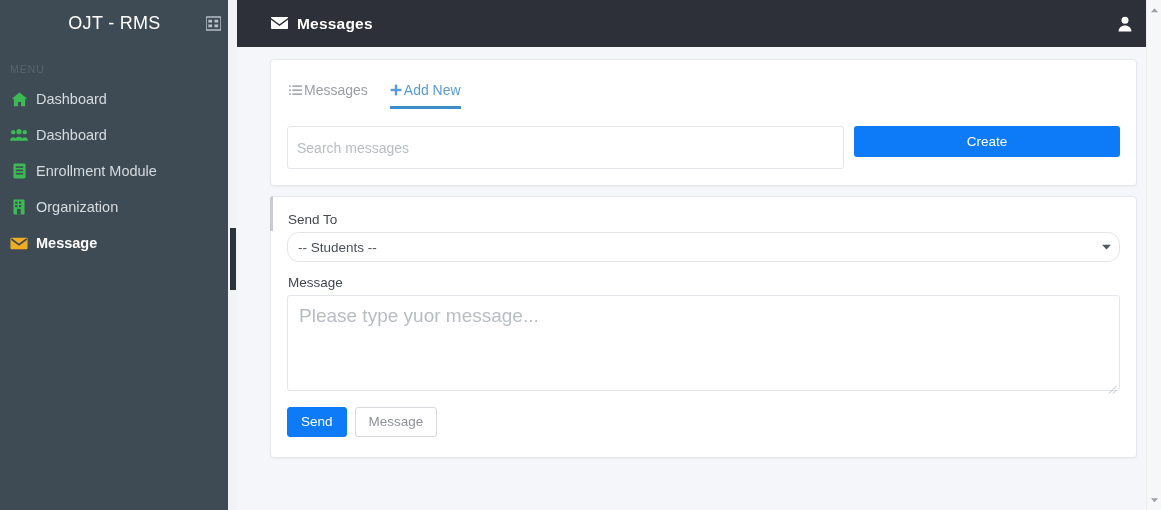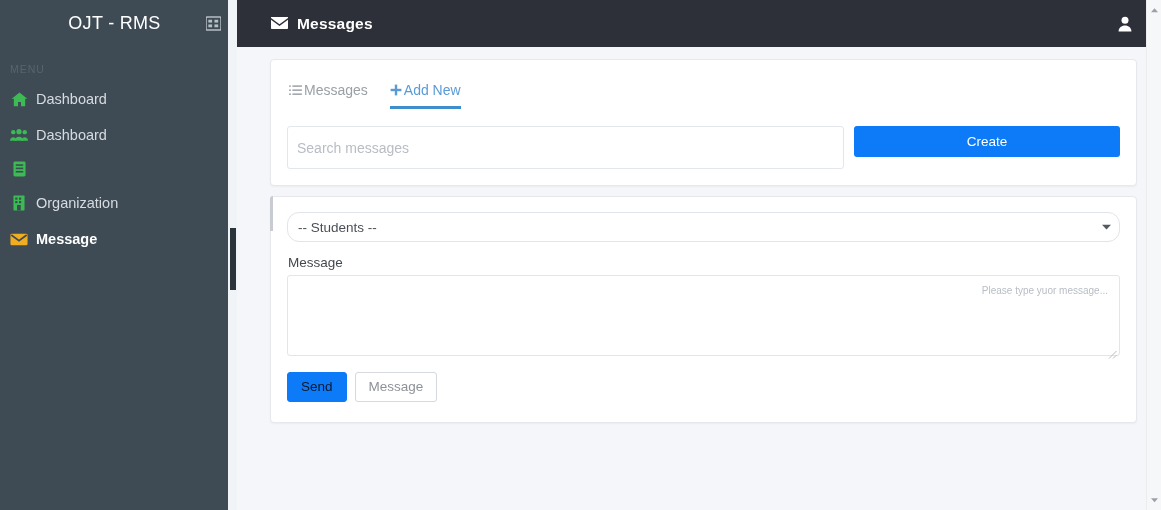--- a/index.html
+++ b/index.html
@@ -215,53 +215,52 @@
   .sel-arrow {
     position: absolute;
     right: 9px; top: 0; bottom: 0;
     display: flex; align-items: center;
     pointer-events: none;
     color: #555a61;
     font-size: 10px;
   }
   .ta {
     width: 100%;
-    height: 81px;
+    height: 96px;
     border: 1px solid #e2e5e9;
     border-radius: 3px;
     padding: 9px 11px;
-    font-size: 10px;
+    font-size: 19px;
     color: #333;
     font-family: "Liberation Sans", sans-serif;
     outline: none;
     resize: none;
     background: #fff;
     display: block;
-    text-align: right;
   }
   .ta::placeholder { color: #b8bdc4; }
   .ta-wrap { position: relative; }
   .ta-grip {
     position: absolute;
     right: 3px; bottom: 2px;
     width: 9px; height: 9px;
     pointer-events: none;
     color: #b9bec4;
   }
   .btn-row { display: flex; gap: 8px; margin-top: 16px; }
   .btn {
     height: 30px;
     border-radius: 3px;
     font-size: 13.5px;
     padding: 0 13px;
     cursor: pointer;
     font-family: "Liberation Sans", sans-serif;
     line-height: 28px;
   }
-  .btn-primary { background: #0d7bf7; color: #0f172a; border: 1px solid #0d7bf7; }
+  .btn-primary { background: #0d7bf7; color: #ffffff; border: 1px solid #0d7bf7; }
   .btn-default { background: #fff; color: #8d9298; border: 1px solid #d6d9dd; }
 
   
   .page-sb {
     position: absolute;
     right: 0; top: 0;
     width: 15px; height: 510px;
     background: #f6f7f9;
     border-left: 1px solid #ecedef;
   }
@@ -323,20 +322,21 @@
 
       <li class="nav-item">
         <span class="nav-icon">
           <svg width="13" height="16" viewBox="0 0 14 17" fill="#3cba54" aria-hidden="true">
             <rect x="0.5" y="0.5" width="13" height="16" rx="1.6"></rect>
             <rect x="3" y="3.4" width="8" height="1.7" fill="#3e4b55"></rect>
             <rect x="3" y="7" width="8" height="1.7" fill="#3e4b55"></rect>
             <rect x="3" y="10.6" width="8" height="1.7" fill="#3e4b55"></rect>
           </svg>
         </span>
+        <span>Enrollment Module</span>
       </li>
 
       <li class="nav-item">
         <span class="nav-icon">
           <svg width="12" height="16" viewBox="0 0 13 17" fill="#3cba54" aria-hidden="true">
             <rect x="0.5" y="0.5" width="12" height="16" rx="0.8"></rect>
             <rect x="2.4" y="2.6" width="2.4" height="2.3" fill="#3e4b55"></rect>
             <rect x="6.5" y="2.6" width="2.4" height="2.3" fill="#3e4b55"></rect>
             <rect x="2.4" y="6.4" width="2.4" height="2.3" fill="#3e4b55"></rect>
             <rect x="6.5" y="6.4" width="2.4" height="2.3" fill="#3e4b55"></rect>
@@ -417,20 +417,21 @@
 
         <div class="search-row">
           <input class="search-input" type="text" placeholder="Search messages" style="">
           <button class="btn-search">Create</button>
         </div>
       </div>
 
       <div class="card card-create">
         <div class="card-body">
 
+          <div class="field-label">Send To</div>
           <div class="select-wrap">
             <select class="sel">
               <option>-- Students --</option>
             </select>
             <span class="sel-arrow">
               <svg width="9" height="6" viewBox="0 0 10 6" fill="currentColor" aria-hidden="true">
                 <path d="M0 0.4h10L5 5.8z"></path>
               </svg>
             </span>
           </div>

